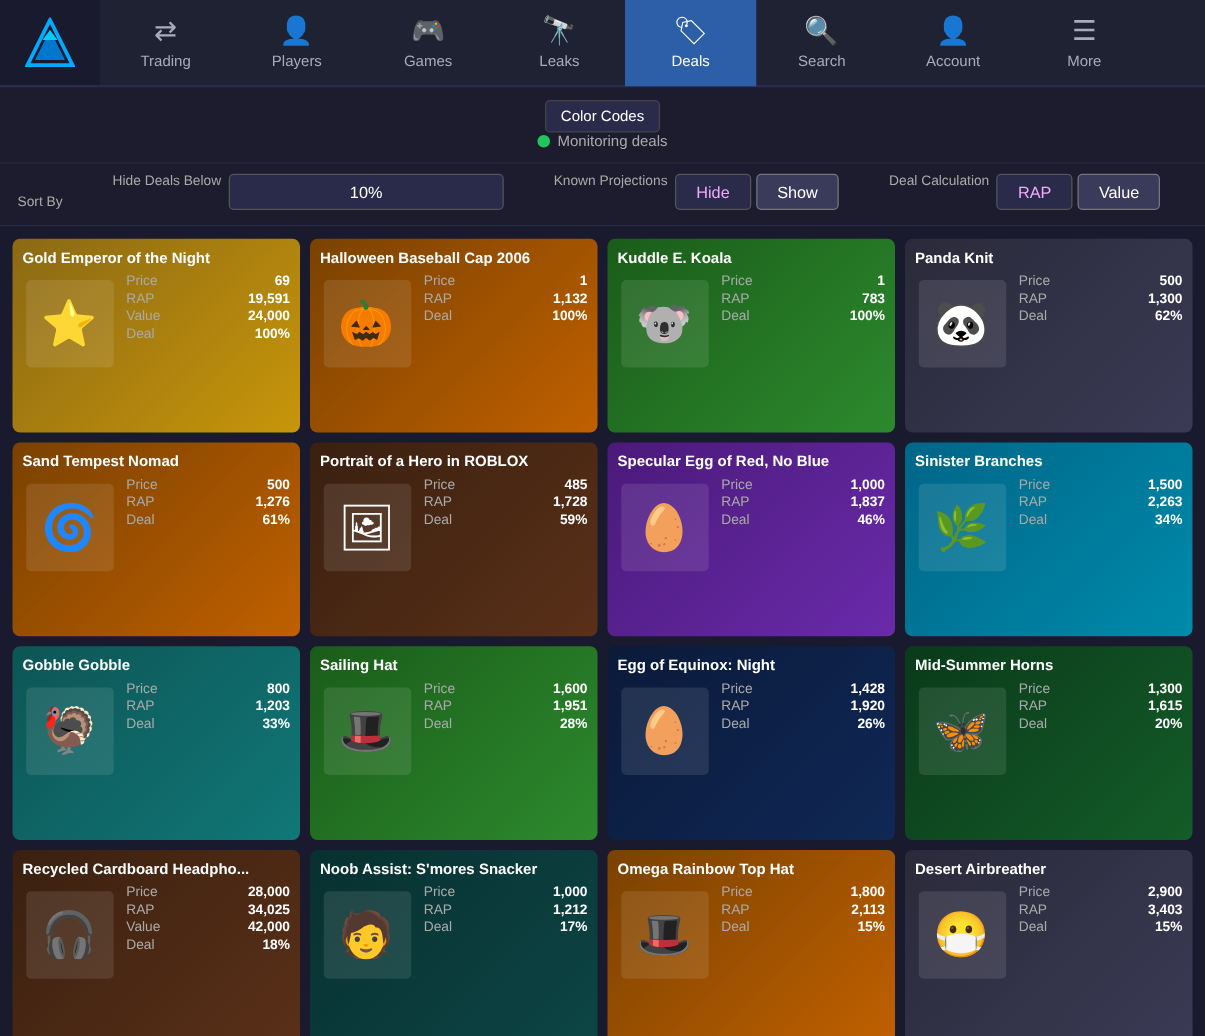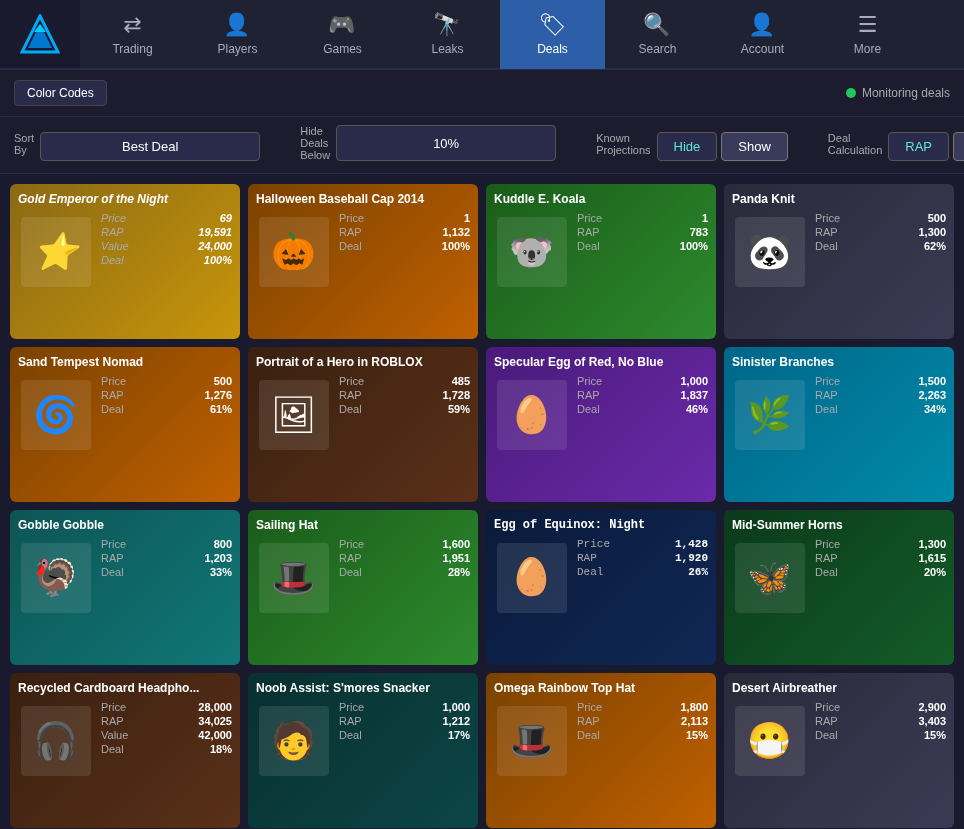--- a/index.html
+++ b/index.html
@@ -53,20 +53,21 @@
     .nav-icon { font-size: 22px; }
 
     
     .toolbar {
       background: #1c1c2e;
       padding: 10px 14px;
       display: flex;
       align-items: center;
       justify-content: space-between;
       border-bottom: 1px solid #2a2a4a;
+      flex-direction: column;
     }
     .color-codes-btn {
       background: #2a2a4a;
       border: 1px solid #444;
       color: #fff;
       padding: 5px 12px;
       border-radius: 4px;
       cursor: pointer;
       font-size: 12px;
     }
@@ -103,21 +104,21 @@
       border-radius: 4px;
       cursor: pointer;
       font-size: 13px;
       min-width: 220px;
       text-align: center;
     }
     .btn-group { display: flex; gap: 4px; }
     .toggle-btn {
       background: #2a2a4a;
       border: 1px solid #555;
-      color: #5eead4;
+      color: #f0abfc;
       padding: 6px 16px;
       border-radius: 4px;
       cursor: pointer;
       font-size: 13px;
     }
     .toggle-btn.active {
       background: #3a3a5a;
       color: #fff;
       border-color: #777;
     }
@@ -168,28 +169,28 @@
     .card-stats { flex: 1; }
     .stat-row {
       display: flex;
       justify-content: space-between;
       margin-bottom: 2px;
     }
     .stat-label { color: #aaa; font-size: 11px; }
     .stat-value { color: #fff; font-size: 11px; font-weight: bold; }
 
     
-    .card-gold { background: linear-gradient(135deg, #8B6914, #c8960a); font-style: italic; }
+    .card-gold { background: linear-gradient(135deg, #8B6914, #c8960a); }
     .card-orange { background: linear-gradient(135deg, #7a4200, #c06000); }
     .card-green { background: linear-gradient(135deg, #1a5c1a, #2d8a2d); }
     .card-teal { background: linear-gradient(135deg, #0d5555, #117777); }
     .card-purple { background: linear-gradient(135deg, #4a1a7a, #6a2aaa); }
     .card-cyan { background: linear-gradient(135deg, #006688, #008aaa); }
     .card-dark-green { background: linear-gradient(135deg, #0a3a1a, #145c28); }
-    .card-dark-blue { background: linear-gradient(135deg, #0a1a3a, #102855); font-family: Liberation Mono, monospace; }
+    .card-dark-blue { background: linear-gradient(135deg, #0a1a3a, #102855); }
     .card-dark-teal { background: linear-gradient(135deg, #083030, #0d4545); }
     .card-gray { background: linear-gradient(135deg, #2a2a3a, #3a3a55); }
     .card-brown { background: linear-gradient(135deg, #3a2010, #5a3018); }
 
     .emoji-icon { font-size: 36px; }
   </style>
 </head>
 <body>
 
 <nav>
@@ -240,21 +241,20 @@
   <button class="color-codes-btn">Color Codes</button>
   <div class="monitoring">
     <div class="monitoring-dot"></div>
     <span>Monitoring deals</span>
   </div>
 </div>
 
 <div class="filters">
   <div class="filter-group">
     <span class="filter-label">Sort By</span>
-    <button class="filter-btn">Best Deal</button>
   </div>
   <div class="filter-group">
     <span class="filter-label">Hide Deals Below</span>
     <button class="filter-btn">10%</button>
   </div>
   <div class="filter-group">
     <span class="filter-label">Known Projections</span>
     <div class="btn-group">
       <button class="toggle-btn">Hide</button>
       <button class="toggle-btn active">Show</button>
@@ -296,21 +296,21 @@
 
     <div class="stat-row">
       <span class="stat-label">Deal</span>
       <span class="stat-value">100%</span>
     </div>
 
       </div>
     </div>
   </div>
     <div class="card card-orange">
-    <div class="card-title">Halloween Baseball Cap 2014</div>
+    <div class="card-title">Halloween Baseball Cap 2006</div>
     <div class="card-body">
       <div class="card-img">
         <div class="card-img-placeholder">
           <span class="emoji-icon">🎃</span>
         </div>
       </div>
       <div class="card-stats">
 
     <div class="stat-row">
       <span class="stat-label">Price</span>

